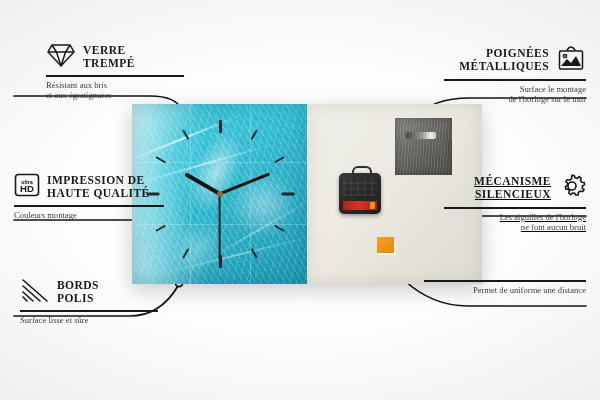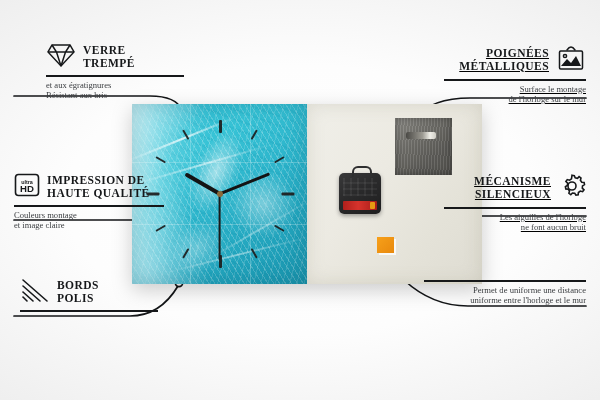--- a/index.html
+++ b/index.html
@@ -197,62 +197,62 @@
           <path d="M6,3 H24 L28,10 L15,24 L2,10 Z"></path>
           <path d="M2,10 H28 M6,3 L10.5,10 L15,24 M24,3 L19.5,10 L15,24 M10.5,10 H19.5"></path>
         </svg>
       </span>
       <span>
         <span class="co-title" style="display:block">VERRE</span>
         <span class="co-title" style="display:block">TREMPÉ</span>
       </span>
     </div>
     <div class="co-rule" style="width:138px"></div>
+    <div class="co-desc">Résistant aux bris</div>
     <div class="co-desc">et aux égratignures</div>
-    <div class="co-desc">Résistant aux bris</div>
   </div>
 
   <div class="callout co-left" style="left:14px;top:172px;width:152px;">
     <div class="co-head">
       <span class="ico">
         <svg width="26" height="26" viewBox="0 0 26 26">
           <rect x="1.5" y="2.5" width="23" height="21" rx="3" fill="none" stroke="#16181a" stroke-width="1.6"></rect>
           <text x="13" y="11.5" font-family="Liberation Sans, sans-serif" font-size="5.4" font-weight="bold" text-anchor="middle" fill="#16181a">ultra</text>
           <text x="13" y="20.4" font-family="Liberation Sans, sans-serif" font-size="9.6" font-weight="bold" text-anchor="middle" fill="#16181a">HD</text>
         </svg>
       </span>
       <span>
         <span class="co-title" style="display:block">IMPRESSION DE</span>
         <span class="co-title" style="display:block">HAUTE QUALITÉ</span>
       </span>
     </div>
     <div class="co-rule" style="width:150px"></div>
     <div class="co-desc">Couleurs montage</div>
-    <div class="co-desc">et image claire</div>
   </div>
 
   <div class="callout co-left" style="left:20px;top:277px;width:140px;">
     <div class="co-head">
       <span class="ico">
         <svg width="30" height="26" viewBox="0 0 30 26" stroke="#16181a" stroke-width="1.6" fill="none" stroke-linecap="round">
           <path d="M3,3 L27,24"></path>
           <path d="M3,9 L20,24"></path>
           <path d="M3,15 L13,24"></path>
           <path d="M3,20 L7,24"></path>
         </svg>
       </span>
       <span>
         <span class="co-title" style="display:block">BORDS</span>
         <span class="co-title" style="display:block">POLIS</span>
       </span>
     </div>
     <div class="co-rule" style="width:138px"></div>
-  </div>
-
-  <div class="callout co-right" style="left:444px;top:44px;width:142px;text-decoration:underline;">
+    <div class="co-desc">Surface lisse et sûre</div>
+  </div>
+
+  <div class="callout co-right" style="left:444px;top:44px;width:142px;">
     <div class="co-head">
       <span>
         <span class="co-title" style="display:block">POIGNÉES</span>
         <span class="co-title" style="display:block">MÉTALLIQUES</span>
       </span>
       <span class="ico">
         <svg width="30" height="28" viewBox="0 0 30 28" fill="none" stroke="#16181a" stroke-width="1.5">
           <path d="M11,6 Q15,0 19,6" stroke-linecap="round"></path>
           <rect x="3.5" y="7" width="23" height="18" rx="1.2"></rect>
           <path d="M5,22 L11,15 L15,19 L20,12 L25,22 Z" fill="#16181a" stroke="none"></path>
@@ -279,16 +279,15 @@
       </span>
     </div>
     <div class="co-rule" style="width:142px"></div>
     <div class="co-desc">Les aiguilles de l'horloge</div>
     <div class="co-desc">ne font aucun bruit</div>
   </div>
 
   <div class="callout co-right" style="left:424px;top:277px;width:162px;">
     <div class="co-rule" style="width:162px"></div>
     <div class="co-desc">Permet de uniforme une distance</div>
-    <div class="co-desc">uniforme entre l'horloge et le mur</div>
   </div>
 
 </div>
 
 </body></html>

